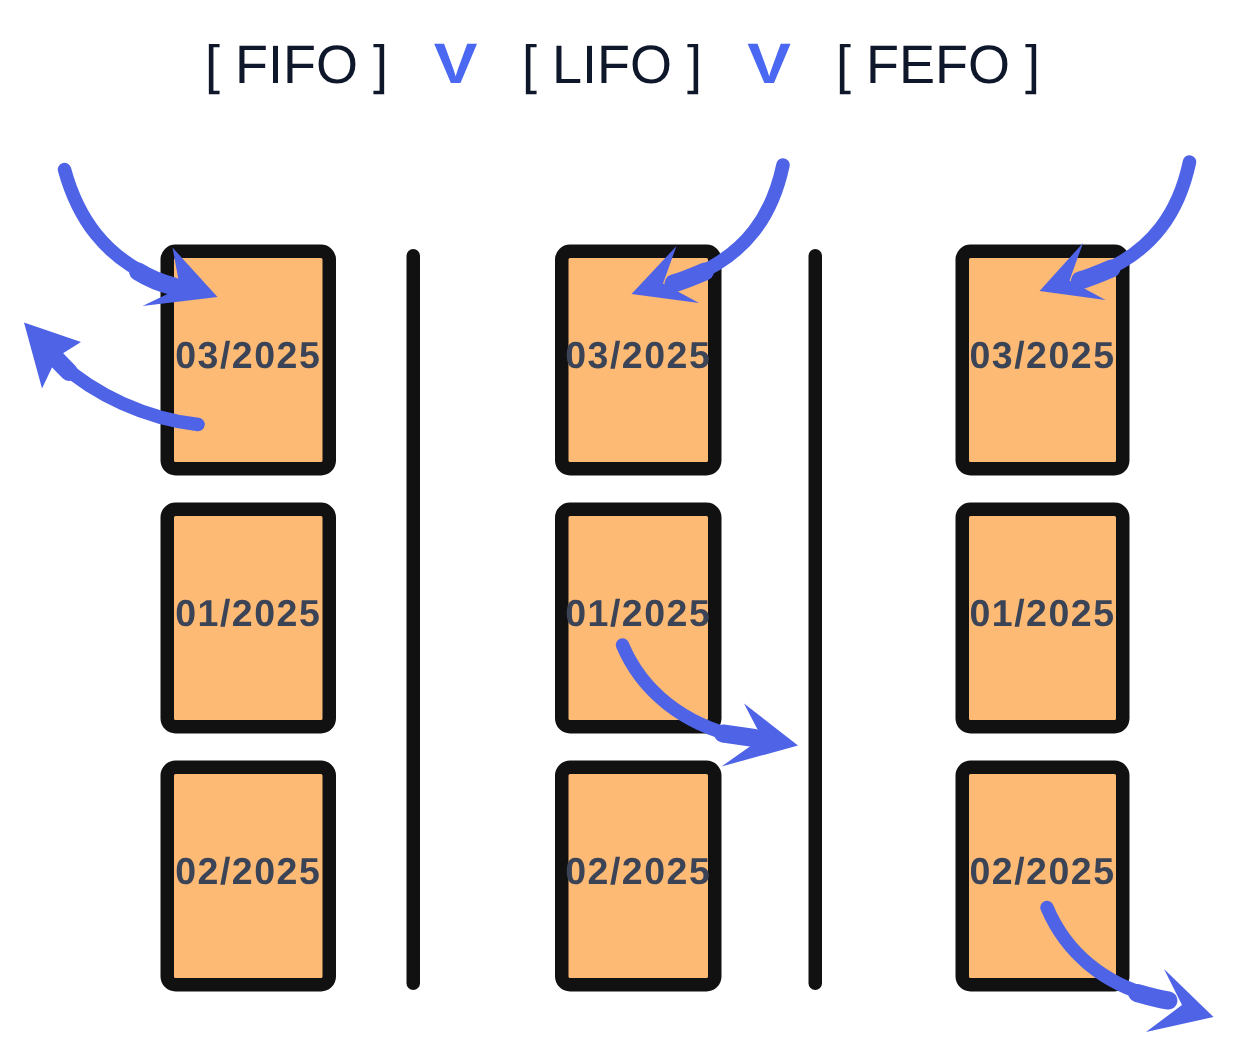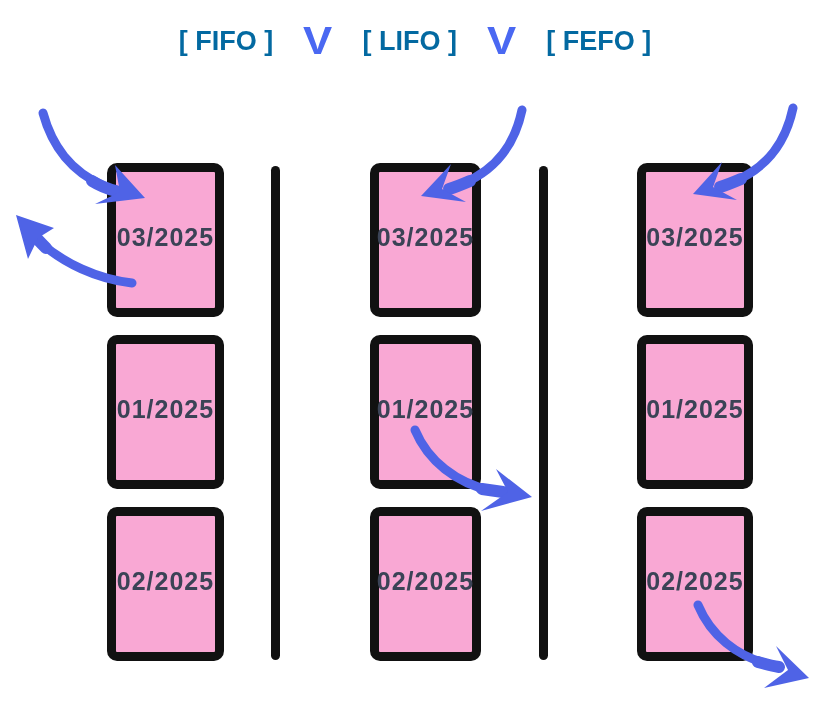--- a/index.html
+++ b/index.html
@@ -18,24 +18,24 @@
     position: absolute;
     top: 22px;
     left: 0;
     width: 830px;
     display: flex;
     justify-content: center;
     align-items: center;
     gap: 32px;
   }
   .method-title {
-    font-size: 27px;
-    font-weight: 700;
+    font-size: 36px;
+    font-weight: 400;
     letter-spacing: 0px;
-    color: #0369a1;
+    color: #0f172a;
     white-space: pre;
   }
   .versus {
     font-size: 38px;
     font-weight: 900;
     color: #4a68f2;
     transform: scaleX(1.15);
     line-height: 1;
   }
 
@@ -48,21 +48,21 @@
     gap: 18px;
   }
   .col-fifo { left: 66px;  width: 158px; }
   .col-fefo { left: 329px; width: 152px; }
   .col-lifo { left: 596px; width: 157px; }
 
   .inv-box {
     height: 154px;
     border: 9px solid #111111;
     border-radius: 10px;
-    background: #f9a8d4;
+    background: #fdba74;
     display: flex;
     align-items: center;
     justify-content: center;
     margin-left: 41px;
   }
   .date-label {
     font-size: 25px;
     font-weight: 700;
     letter-spacing: 1px;
     color: #3b4356;

